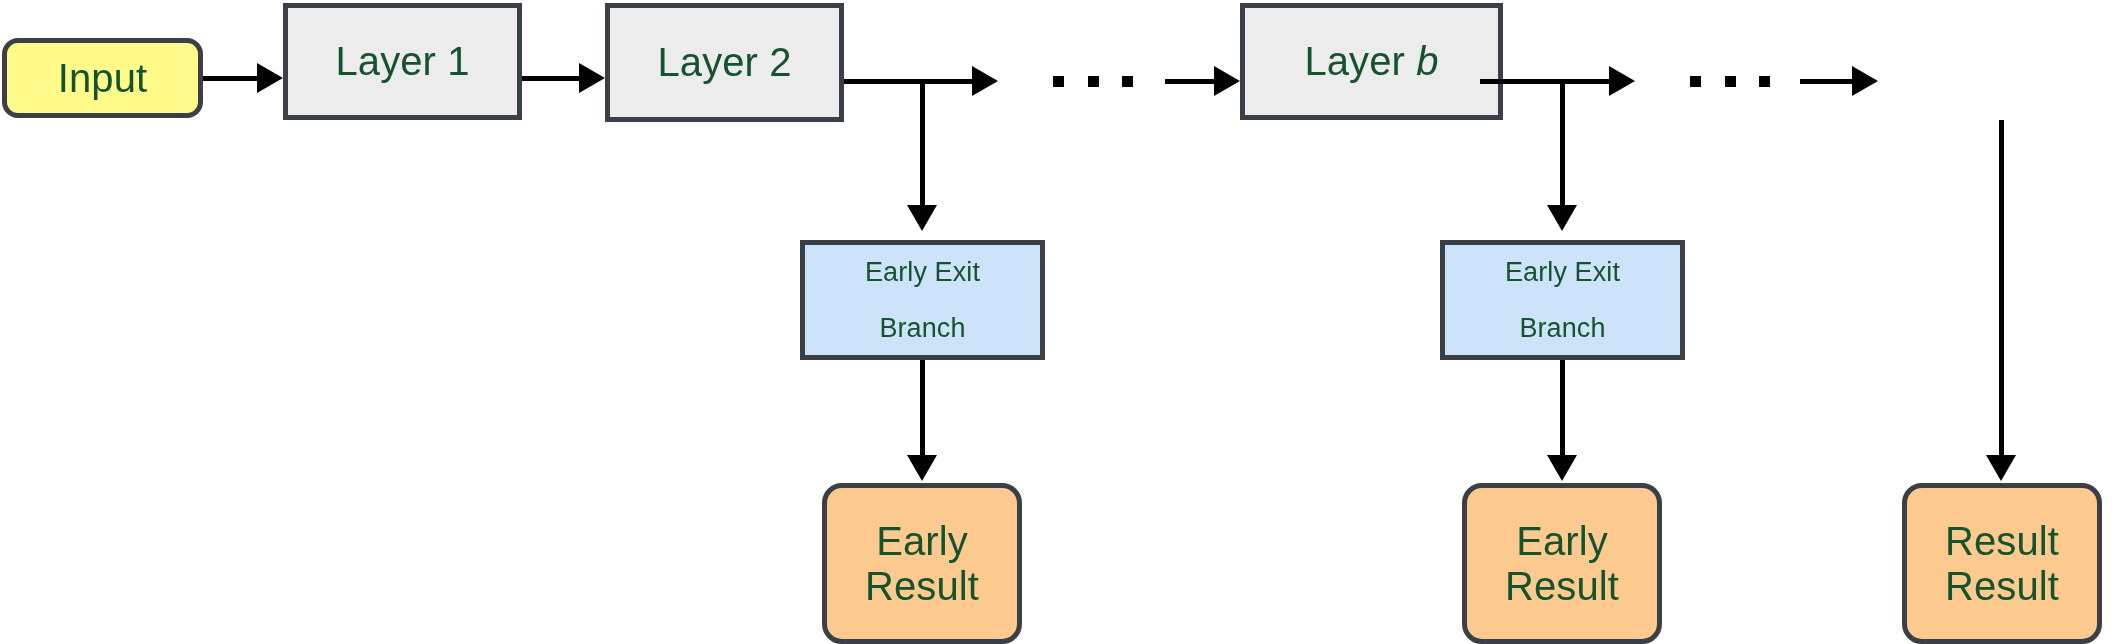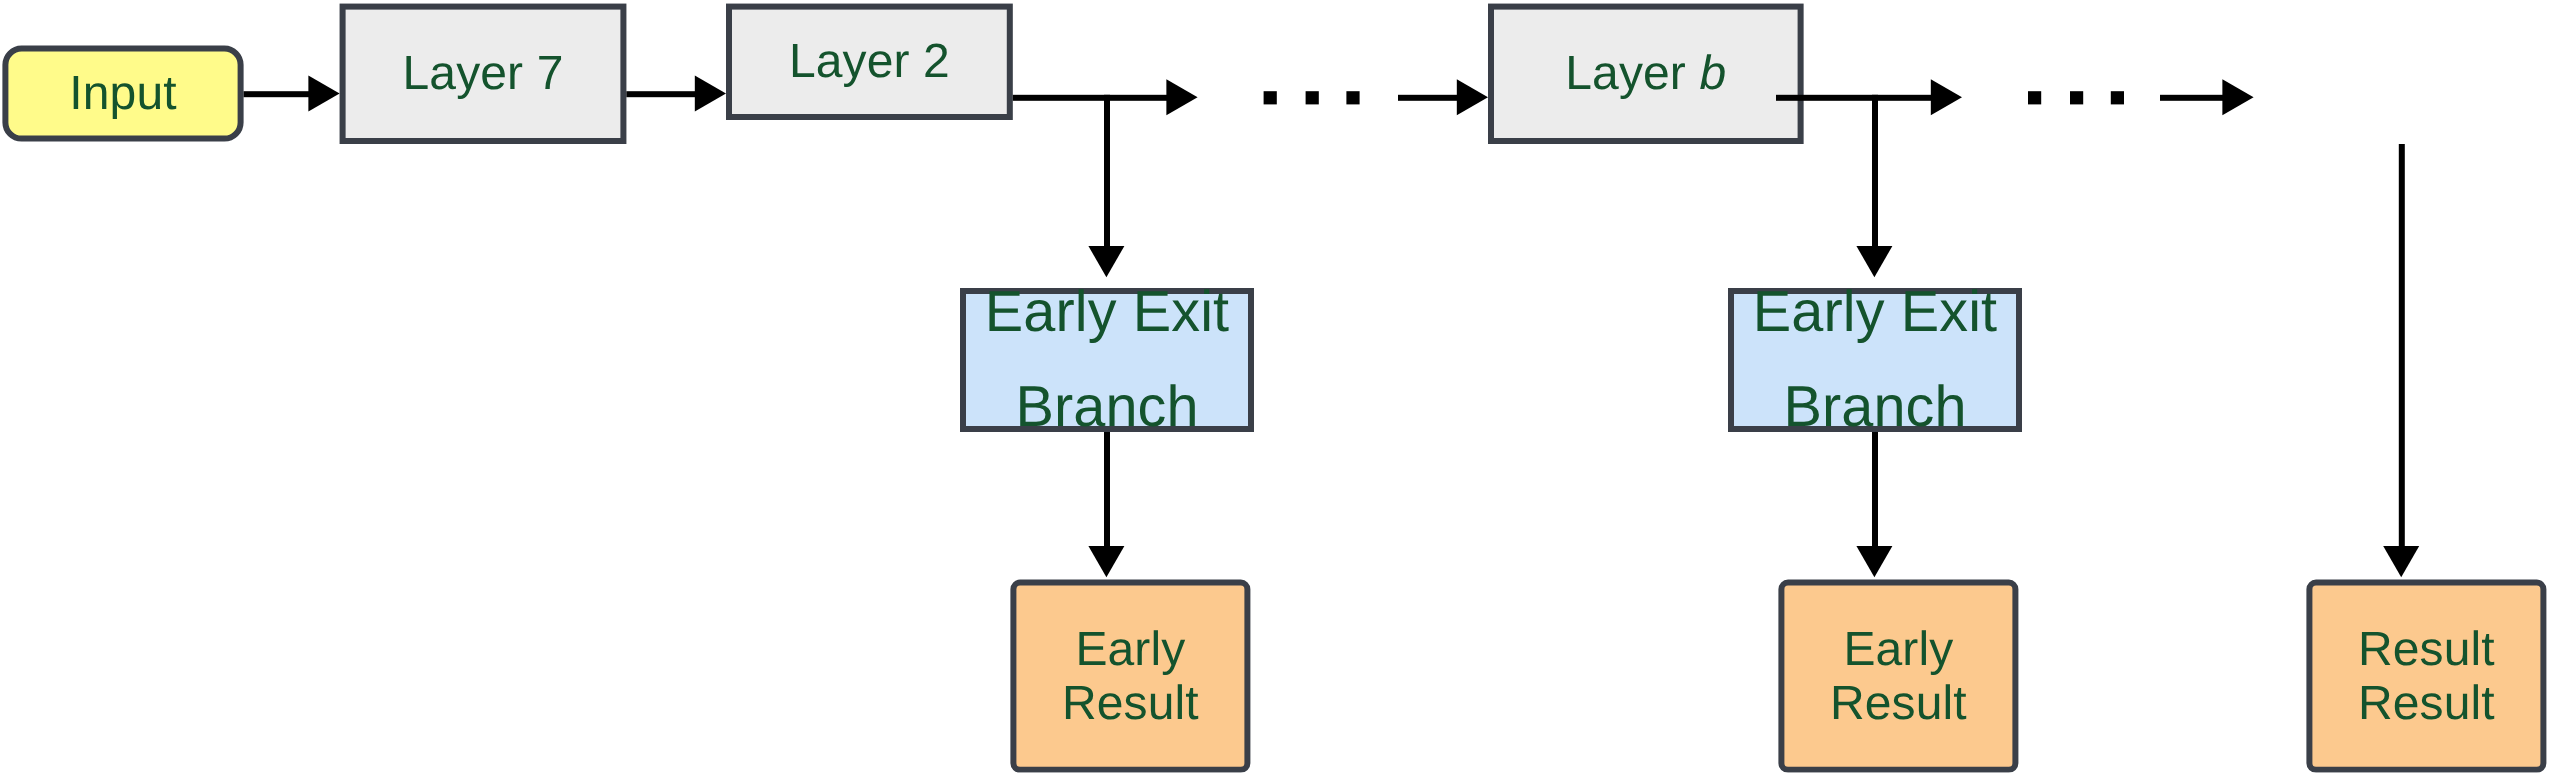--- a/index.html
+++ b/index.html
@@ -29,28 +29,27 @@
     font-size:40px;
   }
   .layer-node .var{font-style:italic;}
   .input-node{
     background:#fffb8a;
     font-size:40px;
     border-radius:16px;
   }
   .branch-node{
     background:#cce3fa;
-    font-size:48px;
+    font-size:27px;
     gap:25px;
   }
   .result-node{
     background:#fcc98e;
     font-size:40px;
-    border-radius:8px;
-    margin-left:20px;
+    border-radius:20px;
   }
   .edge{position:absolute;}
   .hline{background:#000;height:5px;}
   .vline{background:#000;width:5px;}
   .arrow-r{
     position:absolute;
     width:0;height:0;
     border-top:15px solid transparent;
     border-bottom:15px solid transparent;
     border-left:26px solid #000;
@@ -77,24 +76,24 @@
 </head>
 <body>
 
 <div id="stage">
 
   <div class="node input-node" style="left:2px;top:38px;width:201px;height:80px;">
     <span class="lbl">Input</span>
   </div>
 
   <div class="node layer-node" style="left:283px;top:3px;width:239px;height:117px;">
-    <span class="lbl">Layer 7</span>
+    <span class="lbl">Layer 1</span>
   </div>
 
-  <div class="node layer-node" style="left:605px;top:3px;width:239px;height:97px;">
+  <div class="node layer-node" style="left:605px;top:3px;width:239px;height:119px;">
     <span class="lbl">Layer 2</span>
   </div>
 
   <div class="node layer-node" style="left:1240px;top:3px;width:263px;height:117px;">
     <span class="lbl"><span>Layer </span><span class="var">b</span></span>
   </div>
 
 
   <div class="node branch-node" style="left:800px;top:240px;width:245px;height:120px;flex-direction:column;">
     <span class="lbl">Early Exit</span>

